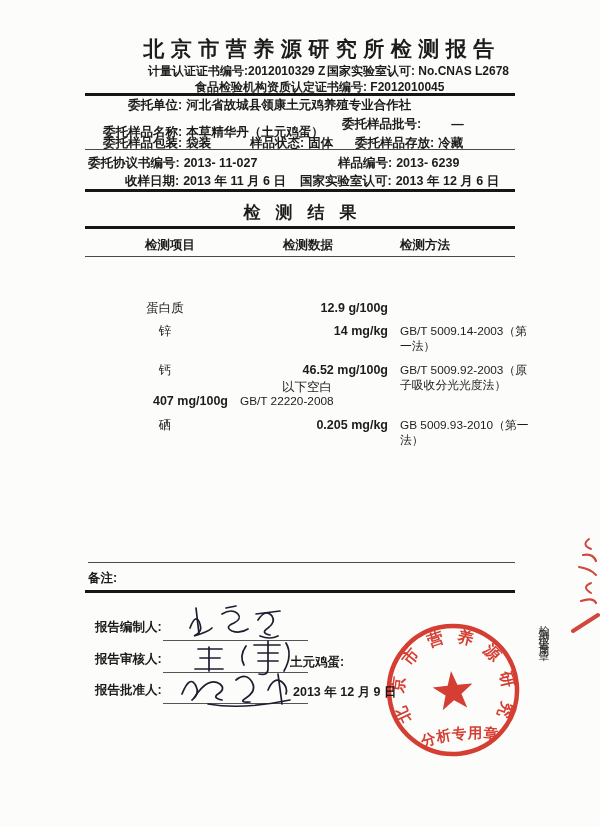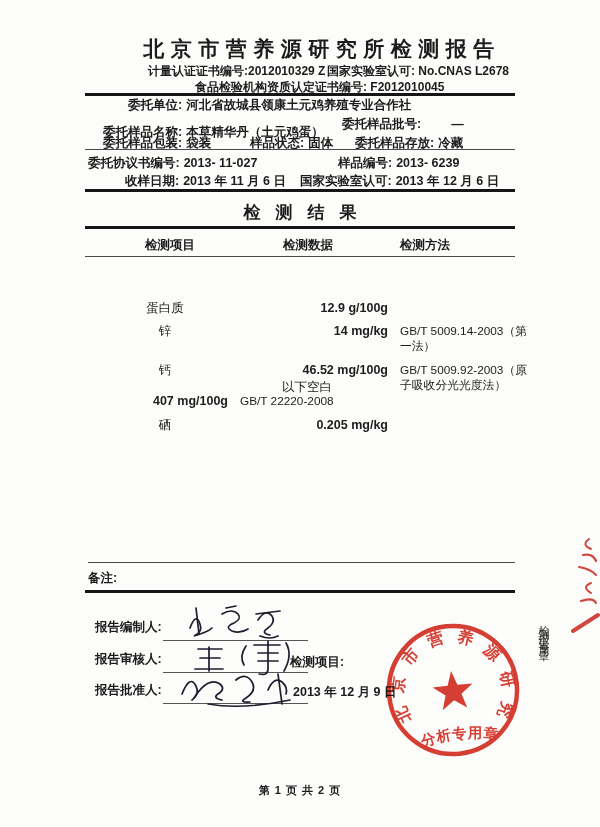--- a/index.html
+++ b/index.html
@@ -103,20 +103,21 @@
       <span class="c2">46.52 mg/100g</span>
       <span class="c3">GB/T 5009.92-2003（原子吸收分光光度法）</span>
     </div>
     <div class="row">
       <span class="c2">407 mg/100g</span>
       <span class="c3">GB/T 22220-2008</span>
     </div>
     <div class="row">
       <span class="c1">硒</span>
       <span class="c2">0.205 mg/kg</span>
+      <span class="c3">GB 5009.93-2010（第一法）</span>
     </div>
   </div>
   <div class="abs endnote">以下空白</div>
 
   <div class="hr-thin" style="top:562px;left:88px;width:427px;"></div>
   <div class="abs info" style="top:570px;left:88px;">备注:</div>
   <div class="hr-thick" style="top:590px;"></div>
 
   <div class="abs sig-label" style="top:619px;left:95px;">报告编制人:</div>
   <div class="sig-line" style="top:640px;"></div>
@@ -132,21 +133,21 @@
 
   <div class="abs sig-label" style="top:651px;left:95px;">报告审核人:</div>
   <div class="sig-line" style="top:672px;"></div>
   <svg class="sig-svg" style="left:188px;top:637px;" width="120" height="40" viewBox="0 0 120 40">
     <path d="M10 12 h24 M12 21 h20 M7 32 h28 M21 10 v24"></path>
     <path d="M56 28 q-5 -9 2 -19"></path>
     <path d="M66 8 h26 M70 16 h20 M70 24 h20"></path>
     <path d="M80 4 v28 q0 7 -9 5"></path>
     <path d="M98 6 q7 12 -2 28"></path>
   </svg>
-  <div class="abs sig-label" style="top:654px;left:290px;">检测项目:</div>
+  <div class="abs sig-label" style="top:654px;left:290px;">土元鸡蛋:</div>
 
   <div class="abs sig-label" style="top:682px;left:95px;">报告批准人:</div>
   <div class="sig-line" style="top:703px;"></div>
   <svg class="sig-svg" style="left:174px;top:668px;" width="150" height="40" viewBox="0 0 150 40">
     <path d="M8 26 q8 -20 14 -8 q4 8 -4 14"></path>
     <path d="M20 30 q14 -22 26 -14 q6 5 -2 10 q-6 4 4 6"></path>
     <path d="M62 12 q10 -8 16 2 q5 9 -6 16 q-8 5 4 4"></path>
     <path d="M94 22 q6 -14 14 -8 q6 5 4 12"></path>
     <path d="M104 6 l4 30"></path>
     <path d="M34 36 q34 6 82 -4"></path>
@@ -172,15 +173,14 @@
     <path d="M20 8 q-8 6 2 10" stroke-width="2"></path>
     <path d="M14 24 q10 -2 13 6" stroke-width="2.2"></path>
     <path d="M10 36 q12 2 17 8" stroke-width="2"></path>
     <path d="M22 52 q-10 4 0 10" stroke-width="2"></path>
     <path d="M12 70 q12 -4 15 2" stroke-width="2.2"></path>
     <path d="M4 100 L29 84" stroke-width="4"></path>
   </svg>
 
   <div class="abs side-note">检测报告专用章</div>
 
-  <div class="abs footer">第 1 页 共 2 页</div>
 
 </div>
 
 </body></html>

